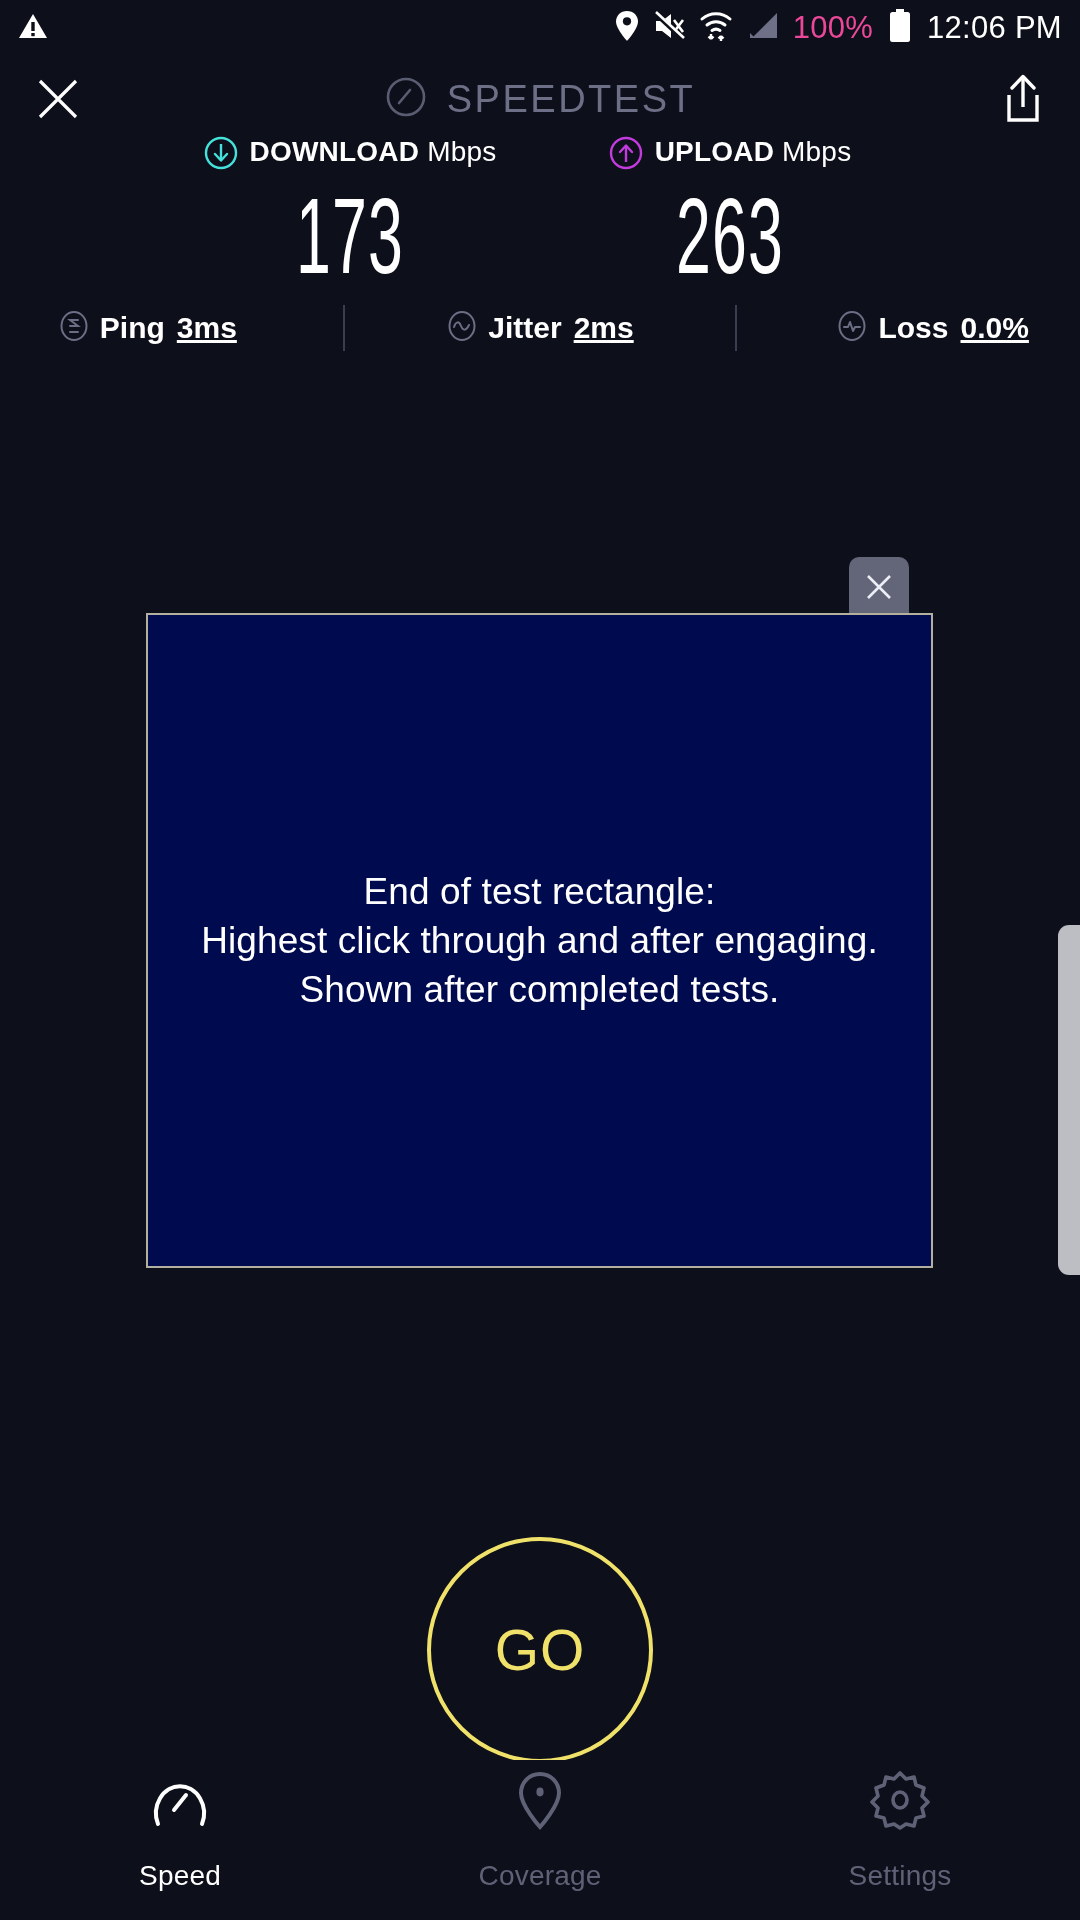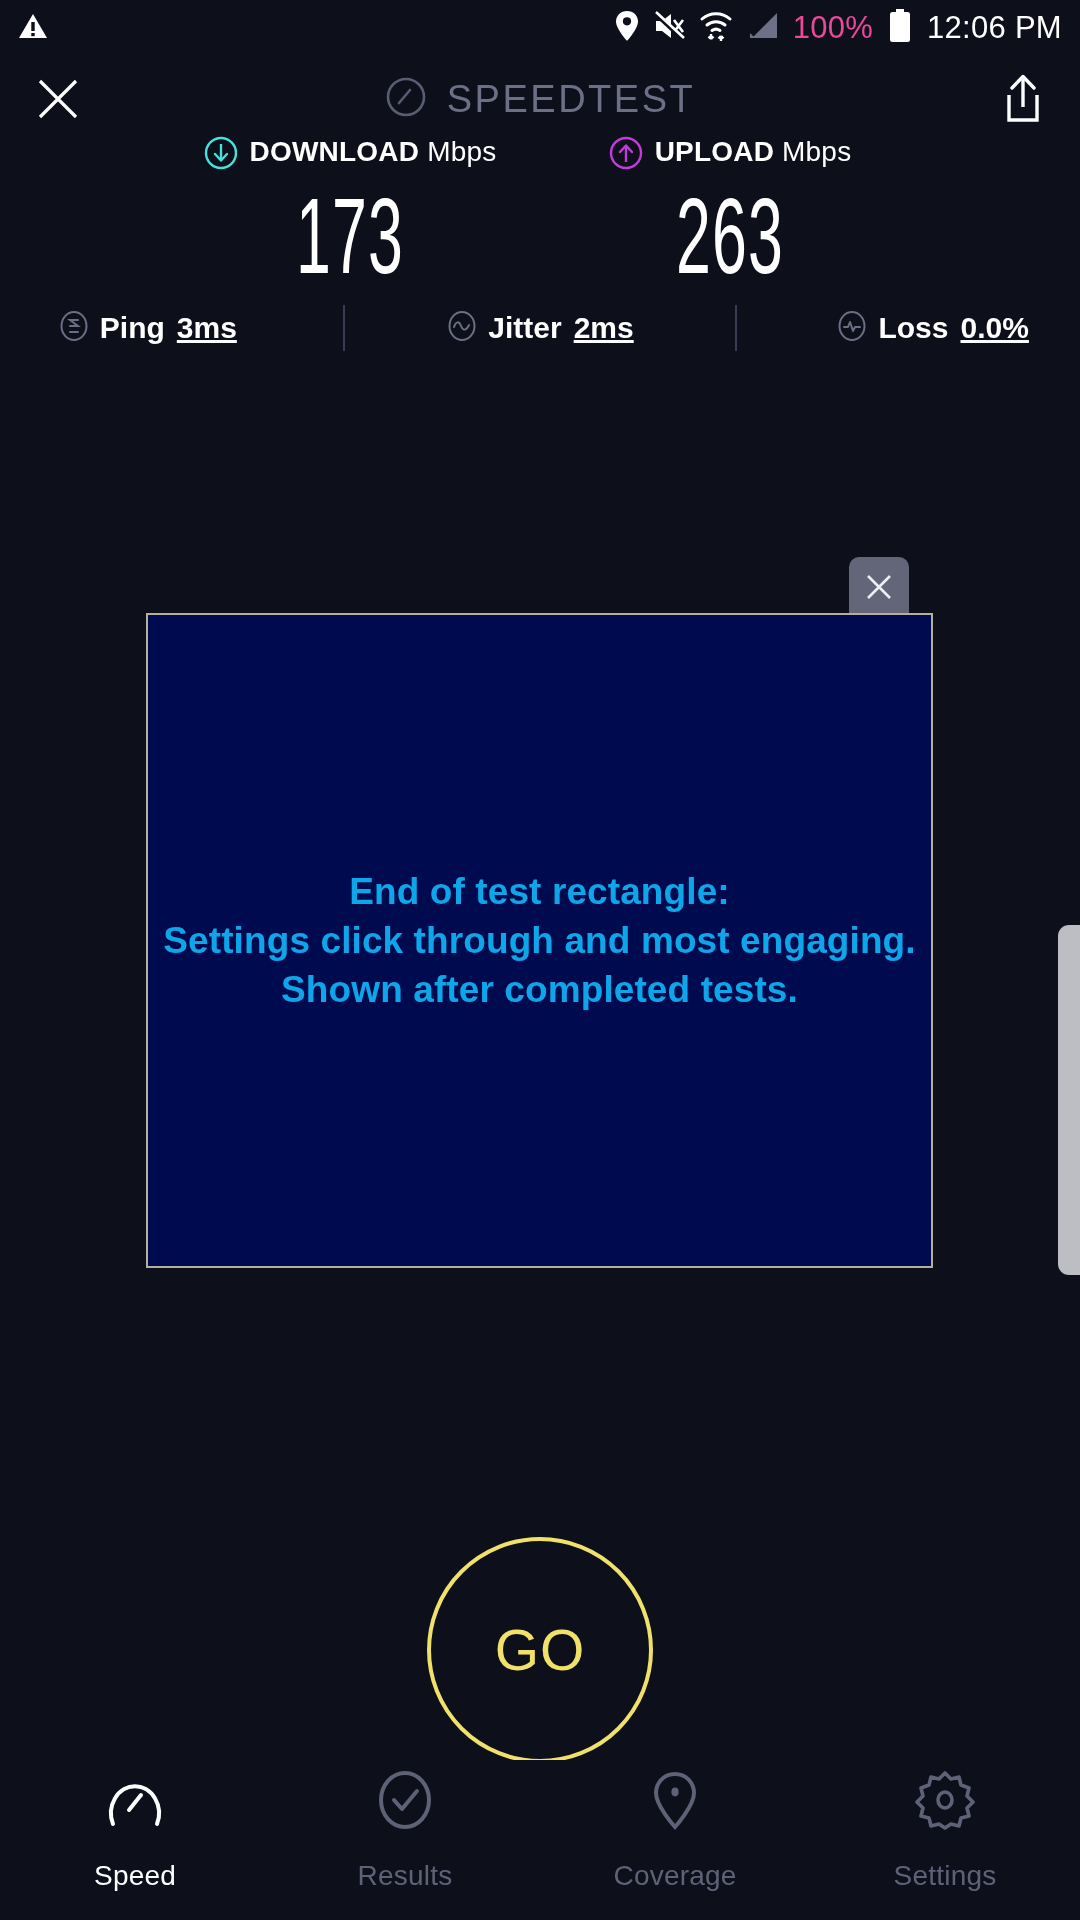--- a/index.html
+++ b/index.html
@@ -175,22 +175,22 @@
     box-sizing: border-box;
     display: flex;
     align-items: center;
     justify-content: center;
     cursor: pointer;
   }
   .ad-text {
     text-align: center;
     font-size: 37px;
     line-height: 1.33;
-    color: #0ea5e9;
-    font-weight: 700;
+    color: #ffffff;
+    font-weight: 400;
     letter-spacing: .1px;
     padding: 0 6px;
   }
   .ad-close {
     position: absolute;
     top: -56px;
     right: 24px;
     width: 60px;
     height: 60px;
     background: #636579;
@@ -411,21 +411,21 @@
 
   <div class="ad-wrap">
     <div class="ad-close">
       <svg width="34" height="34" viewBox="0 0 34 34">
         <path d="M6 6 L28 28 M28 6 L6 28" stroke="#eceef5" stroke-width="2.6" fill="none"></path>
       </svg>
     </div>
     <div class="ad-box">
       <div class="ad-text">
         <div>End of test rectangle:</div>
-        <div>Settings click through and most engaging.</div>
+        <div>Highest click through and after engaging.</div>
         <div>Shown after completed tests.</div>
       </div>
     </div>
   </div>
 
   <div class="scrollbar-thumb"></div>
 
   <div class="go-btn">
     <span class="go-label">GO</span>
   </div>
@@ -436,29 +436,20 @@
         <svg width="64" height="60" viewBox="0 0 64 60">
           <path d="M10 54 A24 27 0 1 1 54 54" stroke="#ffffff" stroke-width="4" fill="none" stroke-linecap="round"></path>
           <path d="M26 40 L38 25" stroke="#ffffff" stroke-width="4" fill="none" stroke-linecap="round"></path>
         </svg>
       </span>
       <span class="nav-label">Speed</span>
     </div>
     <div class="nav-item">
       <span>
         <svg width="64" height="60" viewBox="0 0 64 60">
-          <ellipse cx="32" cy="30" rx="24" ry="27" stroke="#5f6277" stroke-width="4" fill="none"></ellipse>
-          <path d="M21 30 L29 39 L44 21" stroke="#5f6277" stroke-width="4" fill="none" stroke-linecap="round" stroke-linejoin="round"></path>
-        </svg>
-      </span>
-      <span class="nav-label">Results</span>
-    </div>
-    <div class="nav-item">
-      <span>
-        <svg width="64" height="60" viewBox="0 0 64 60">
           <path d="M32 4 C21 4 13 12.5 13 23 C13 36 32 57 32 57 C32 57 51 36 51 23 C51 12.5 43 4 32 4 Z" stroke="#5f6277" stroke-width="4" fill="none"></path>
           <ellipse cx="32" cy="22" rx="3.6" ry="4.4" fill="#5f6277"></ellipse>
         </svg>
       </span>
       <span class="nav-label">Coverage</span>
     </div>
     <div class="nav-item">
       <span>
         <svg width="64" height="60" viewBox="0 0 64 60">
           <path d="M32 3 L38 9 L46 7 L48 15 L56 18 L54 26 L60 32 L54 38 L56 46 L48 48 L46 56 L38 54 L32 58 L26 54 L18 56 L16 48 L8 46 L10 38 L4 32 L10 26 L8 18 L16 15 L18 7 L26 9 Z" stroke="#5f6277" stroke-width="3.6" fill="none" stroke-linejoin="round"></path>

